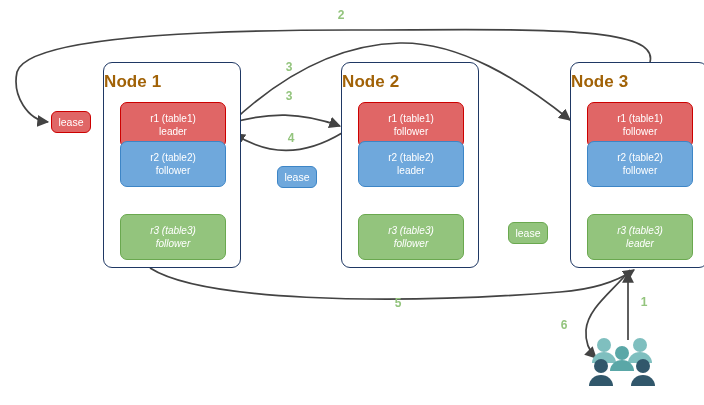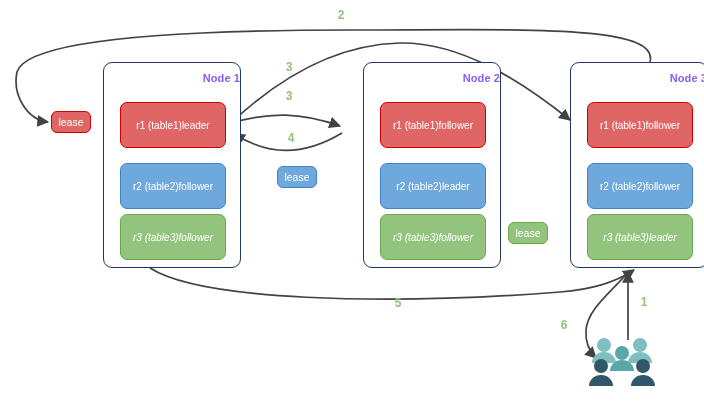--- a/index.html
+++ b/index.html
@@ -34,45 +34,45 @@
     background: #ffffff;
     width: 138px;
     height: 206px;
     top: 62px;
   }
   .node-title {
     position: absolute;
     left: 0;
     right: 0;
     top: 9px;
-    text-align: right;
-    font-size: 11px;
+    text-align: left;
+    font-size: 17px;
     font-weight: bold;
-    color: #8b5cf6;
+    color: #a16207;
     letter-spacing: 0.1px;
   }
   .replica {
     position: absolute;
     left: 16px;
     width: 106px;
     height: 46px;
     box-sizing: border-box;
     border-radius: 7px;
     display: flex;
-    flex-direction: row;
+    flex-direction: column;
     align-items: center;
     justify-content: center;
     color: #ffffff;
     font-size: 10px;
     line-height: 13px;
     text-align: center;
   }
   .replica .ln { display: block; }
   .rep-r1 { background: #e06666; border: 1.3px solid #cc0000; top: 39px; }
-  .rep-r2 { background: #6fa8dc; border: 1.3px solid #3d85c6; top: 100px; }
+  .rep-r2 { background: #6fa8dc; border: 1.3px solid #3d85c6; top: 78px; }
   .rep-r3 { background: #93c47d; border: 1.3px solid #6aa84f; top: 151px; font-style: italic; }
 
   .lease {
     position: absolute;
     box-sizing: border-box;
     border-radius: 6px;
     height: 22px;
     width: 40px;
     display: flex;
     align-items: center;
@@ -136,21 +136,21 @@
     <div class="replica rep-r2">
       <span class="ln">r2 (table2)</span>
       <span class="ln">follower</span>
     </div>
     <div class="replica rep-r3">
       <span class="ln">r3 (table3)</span>
       <span class="ln">follower</span>
     </div>
   </div>
 
-  <div class="node" style="left:341px;margin-left:22px;">
+  <div class="node" style="left:341px;">
     <div class="node-title">Node 2</div>
     <div class="replica rep-r1">
       <span class="ln">r1 (table1)</span>
       <span class="ln">follower</span>
     </div>
     <div class="replica rep-r2">
       <span class="ln">r2 (table2)</span>
       <span class="ln">leader</span>
     </div>
     <div class="replica rep-r3">

